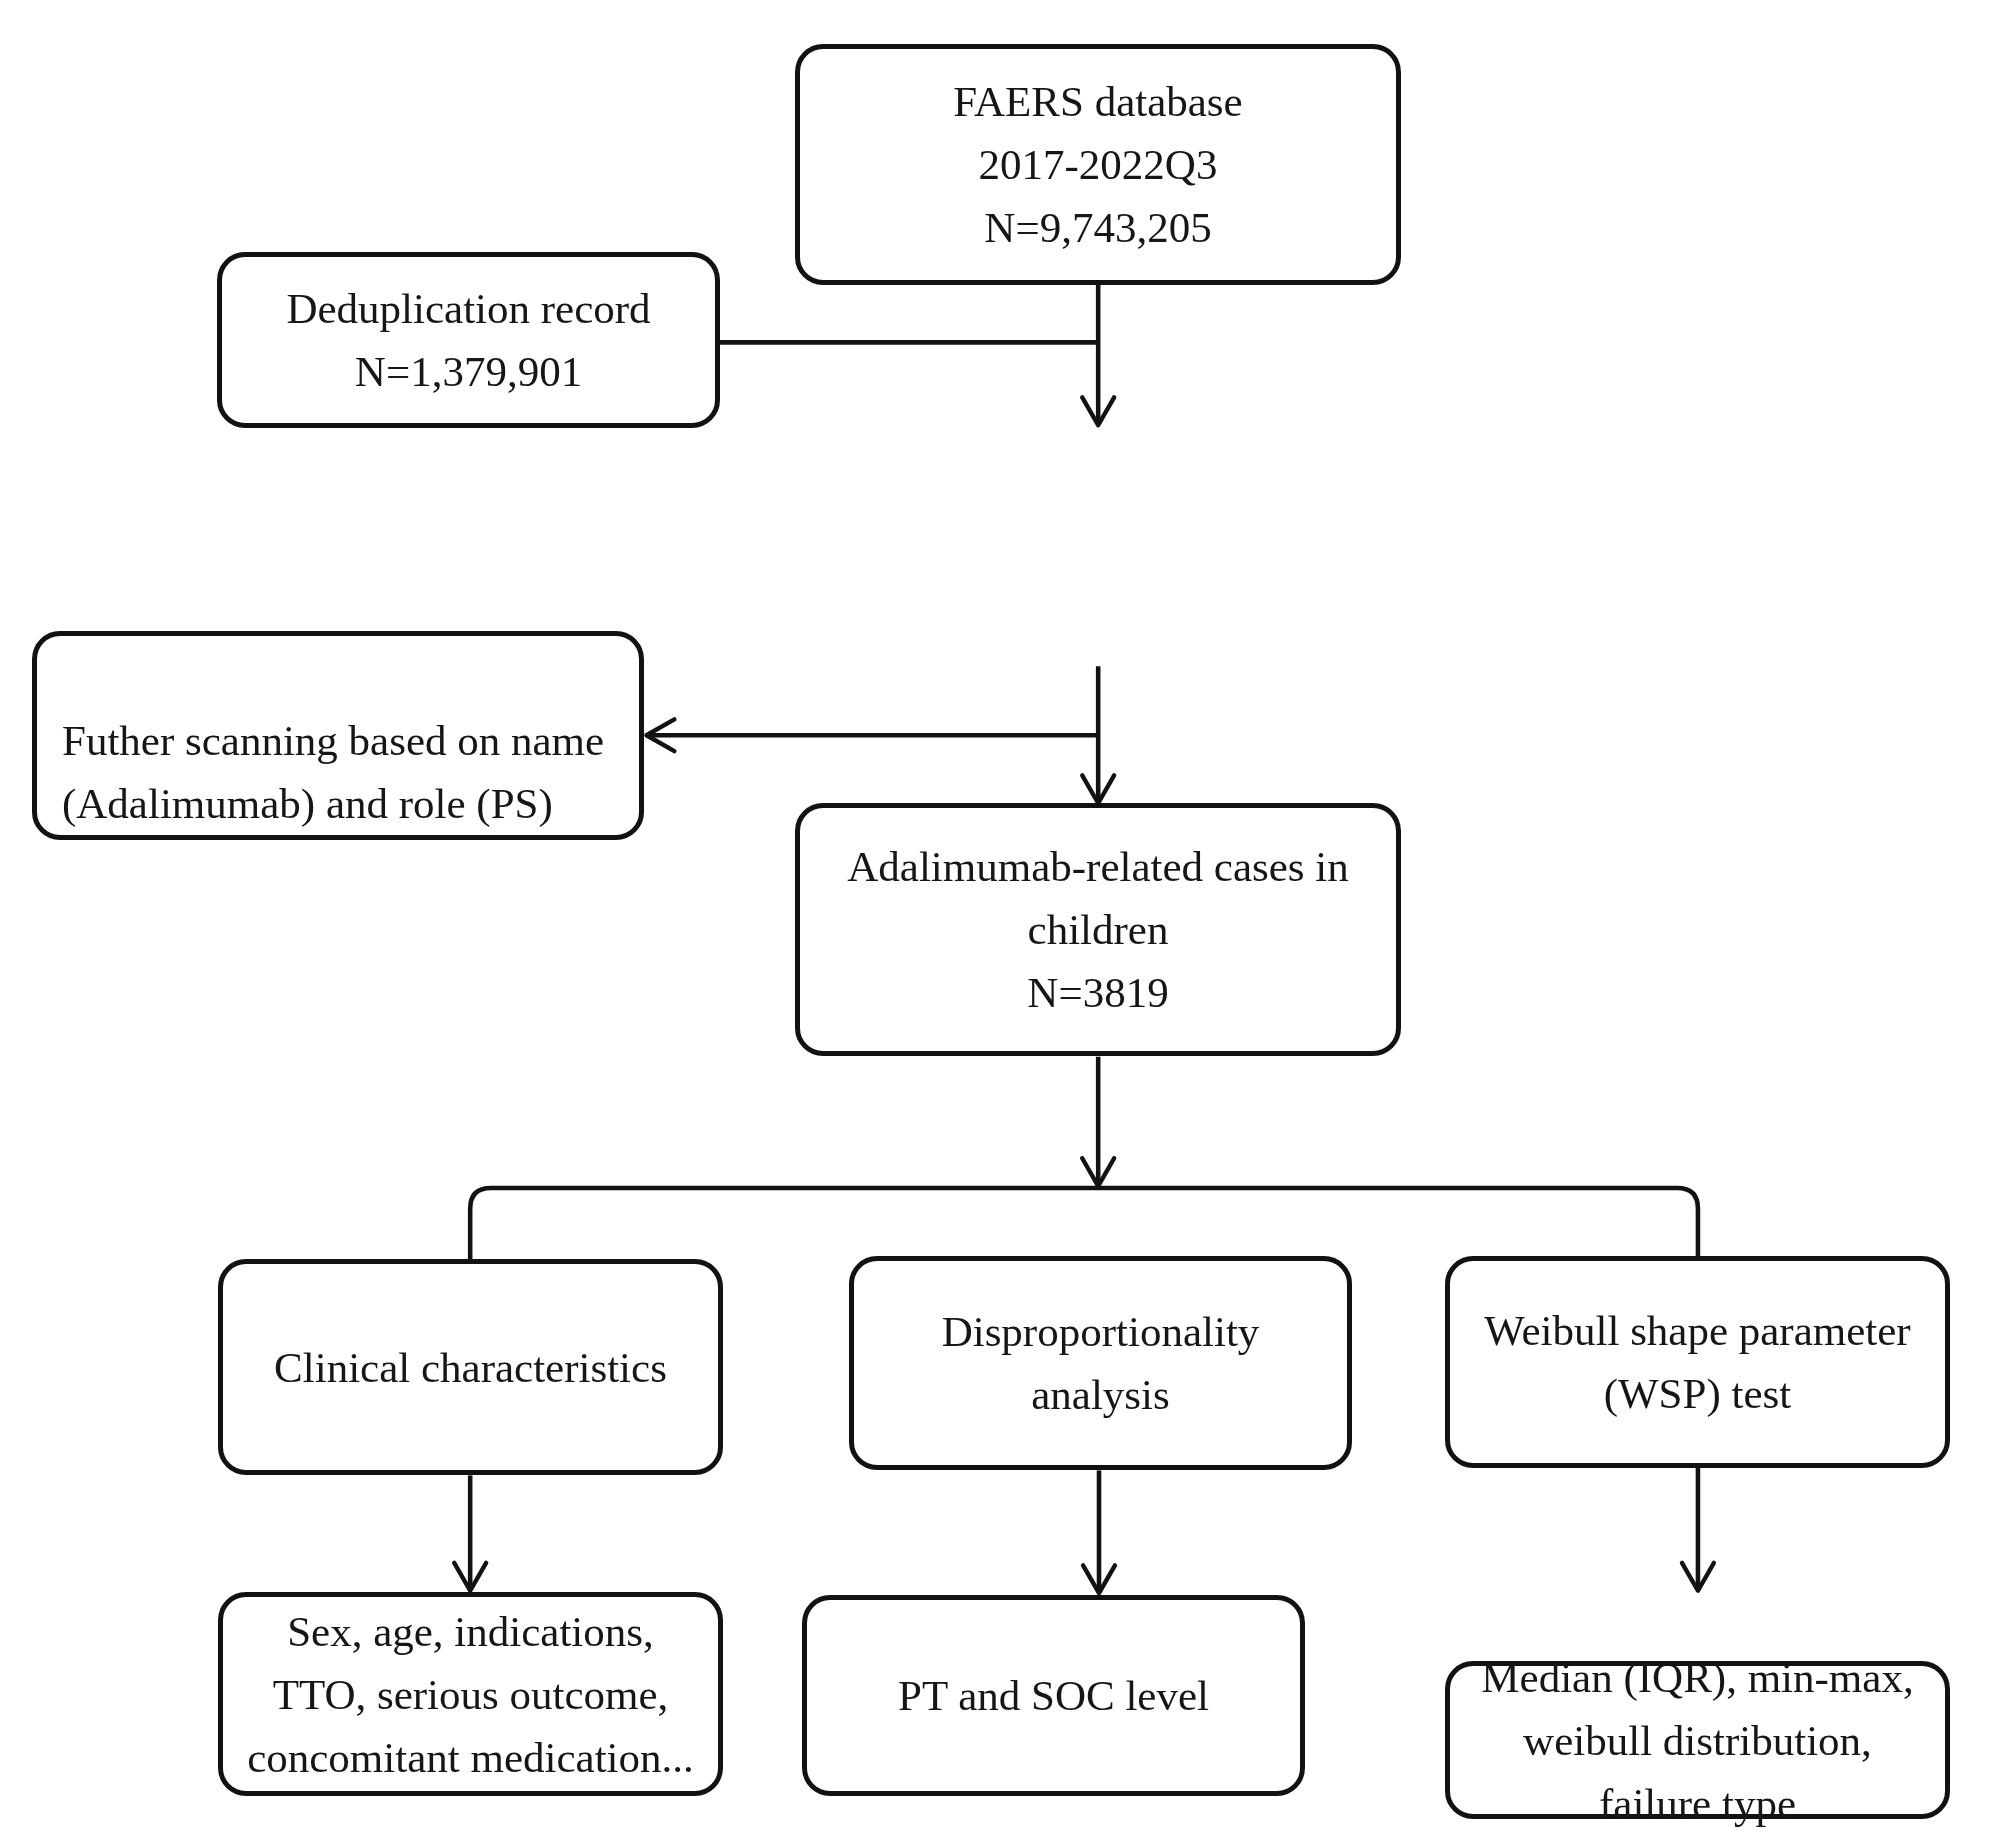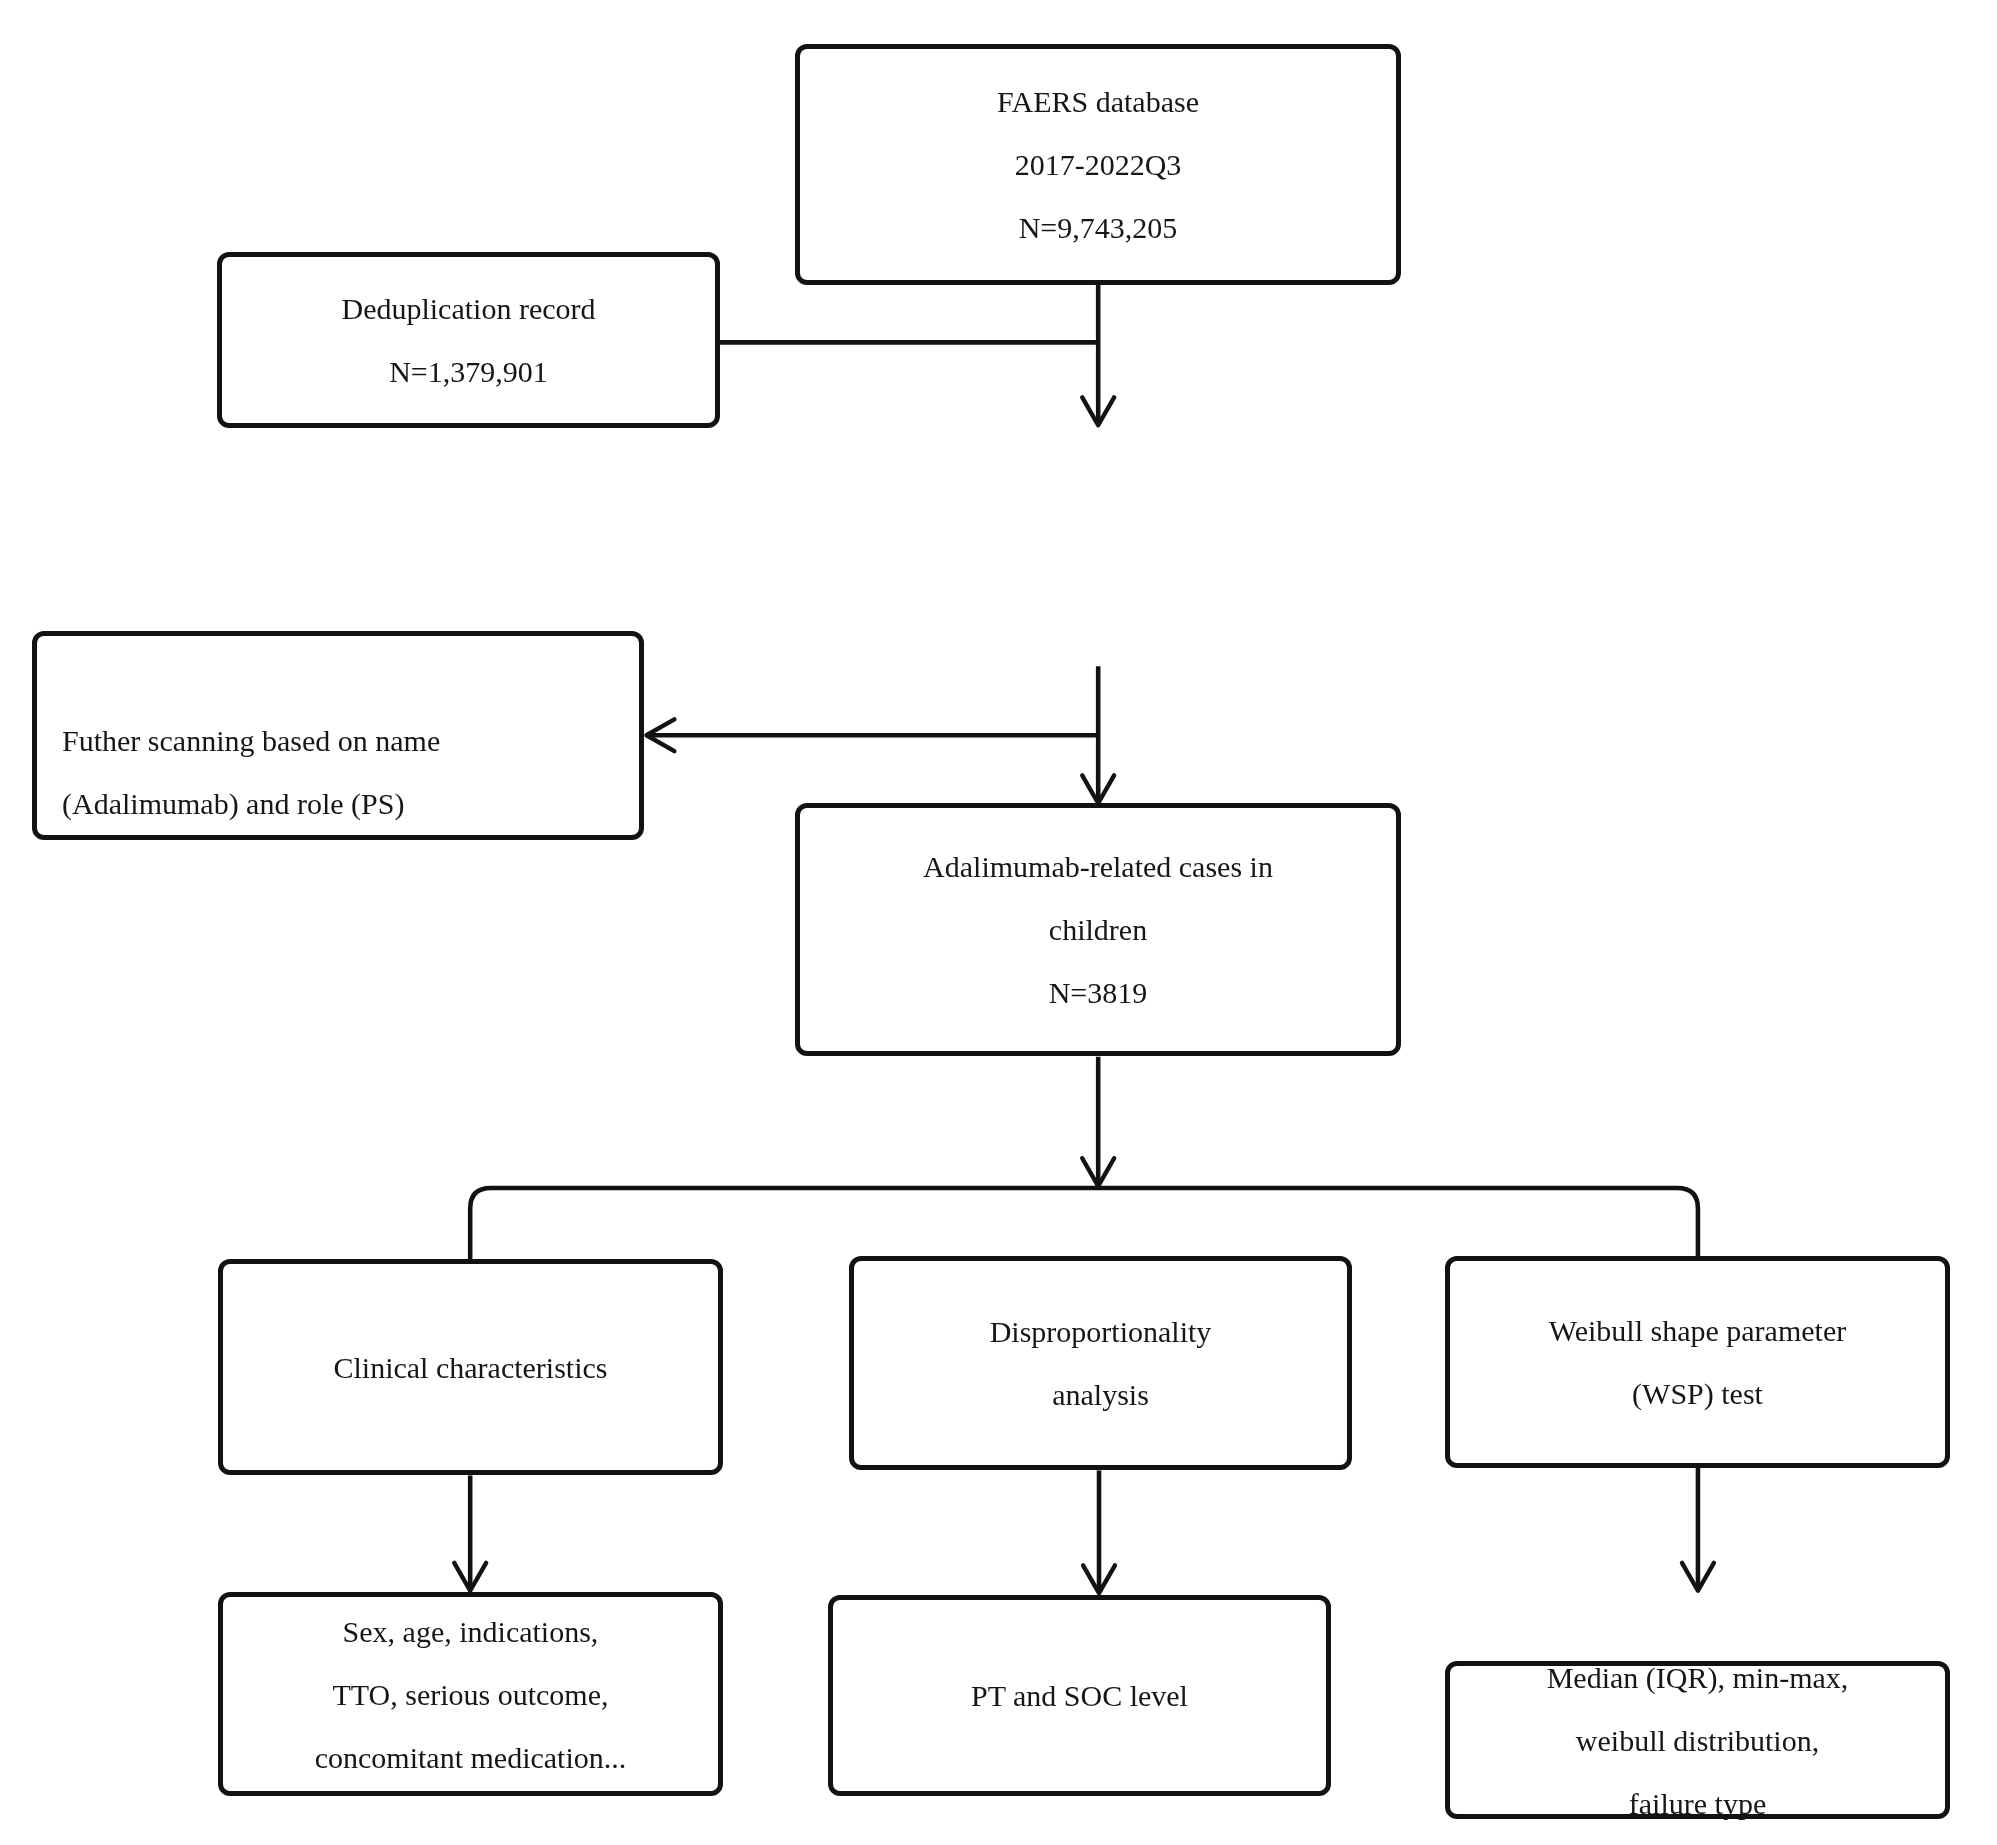--- a/index.html
+++ b/index.html
@@ -25,22 +25,22 @@
     stroke-linejoin: round;
   }
   .node {
     position: absolute;
     display: flex;
     align-items: center;
     justify-content: center;
     text-align: center;
     background: #ffffff;
     border: 5px solid var(--line-color, #121212);
-    border-radius: 12px;
-    font-size: 30px;
+    border-radius: 28px;
+    font-size: 43px;
     line-height: 63px;
   }
   .node > span { display: block; white-space: pre-line; }
   .node.align-left {
     justify-content: flex-start;
     text-align: left;
     padding: 0 15px 0 25px;
     align-items: flex-end;
   }
 </style>
@@ -103,21 +103,21 @@
     <span>Sex, age, indications,
 TTO, serious outcome,
 concomitant medication...</span>
   </div>
 
   <div class="node" style="left:1445px; top:1256px; width:505px; height:212px">
     <span>Weibull shape parameter
 (WSP) test</span>
   </div>
 
-  <div class="node" style="left:828px; top:1595px; width:503px; height:201px">
+  <div class="node" style="left:802px; top:1595px; width:503px; height:201px">
     <span>PT and SOC level</span>
   </div>
 
   <div class="node" style="left:1445px; top:1661px; width:505px; height:158px">
     <span>Median (IQR), min-max,
 weibull distribution,
 failure type</span>
   </div>
 
 </div>

